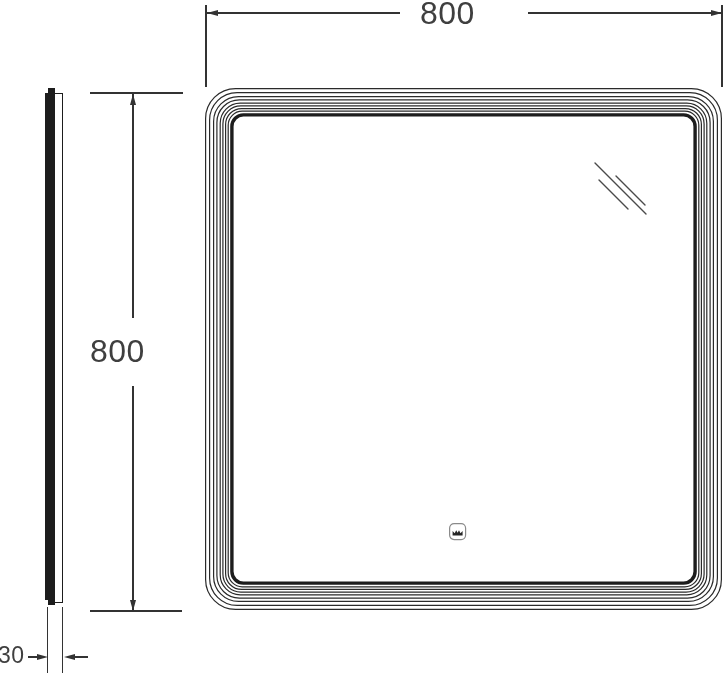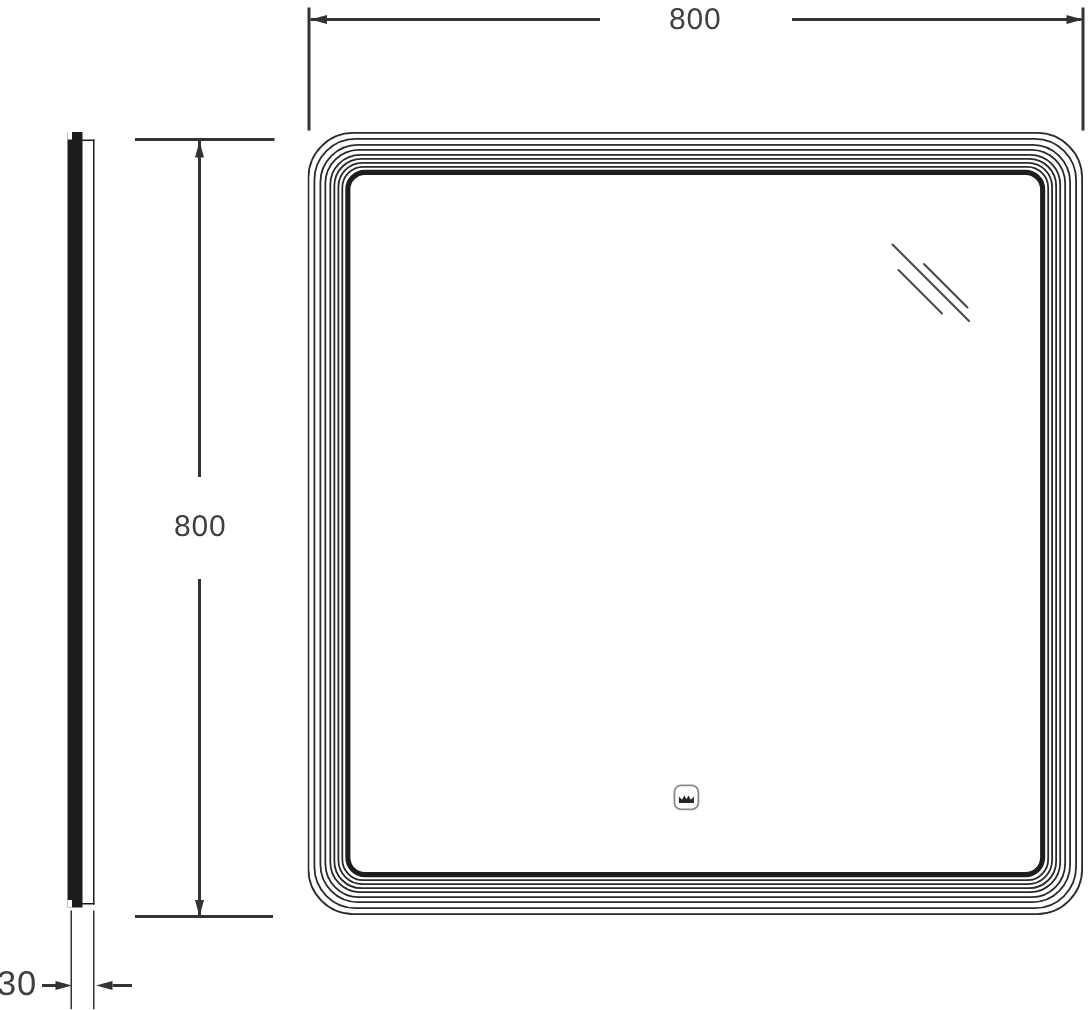--- a/index.html
+++ b/index.html
@@ -18,21 +18,21 @@
   
   .hline{position:absolute;height:1.2px;background:var(--dim);}
   .vline{position:absolute;width:1.2px;background:var(--dim);}
   
   .arr{position:absolute;width:0;height:0;}
   .arr.left {border-top:3px solid transparent;border-bottom:3px solid transparent;border-right:11px solid var(--dim);}
   .arr.right{border-top:3px solid transparent;border-bottom:3px solid transparent;border-left:11px solid var(--dim);}
   .arr.up   {border-left:3px solid transparent;border-right:3px solid transparent;border-bottom:11px solid var(--dim);}
   .arr.down {border-left:3px solid transparent;border-right:3px solid transparent;border-top:11px solid var(--dim);}
   .dim-label{
-    position:absolute;text-align:center;font-size:20px;line-height:28px;
+    position:absolute;text-align:left;font-size:32px;line-height:28px;
     color:var(--text);letter-spacing:0.5px;white-space:nowrap;
   }
   .dim-label.small{font-size:23px;line-height:22px;text-align:left;letter-spacing:0.5px;}
   
   #side-glass{position:absolute;left:45px;top:88px;width:10px;height:517px;background:#1d1d1d;}
   .notch{position:absolute;background:var(--bg);width:3px;height:5px;}
   #side-body{position:absolute;left:54px;top:93px;width:9px;height:510px;
     border:1.6px solid #1d1d1d;box-sizing:border-box;background:var(--bg);border-left:none;}
   svg{display:block;}
 </style>

